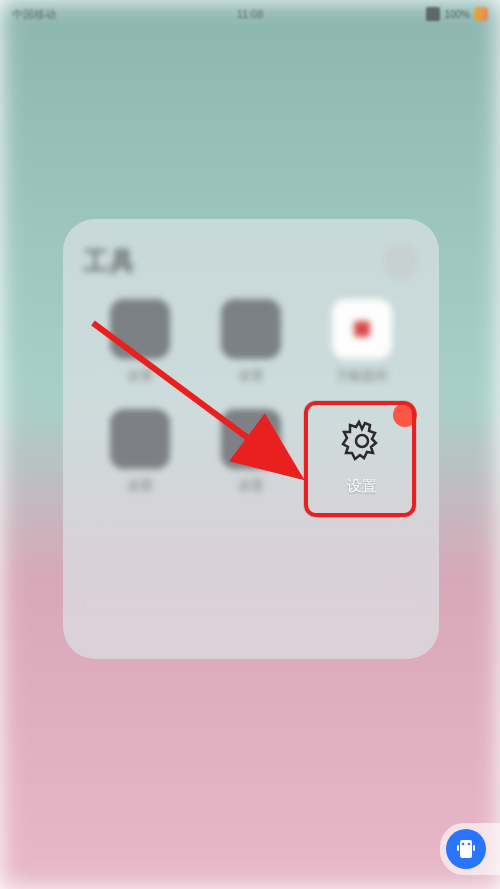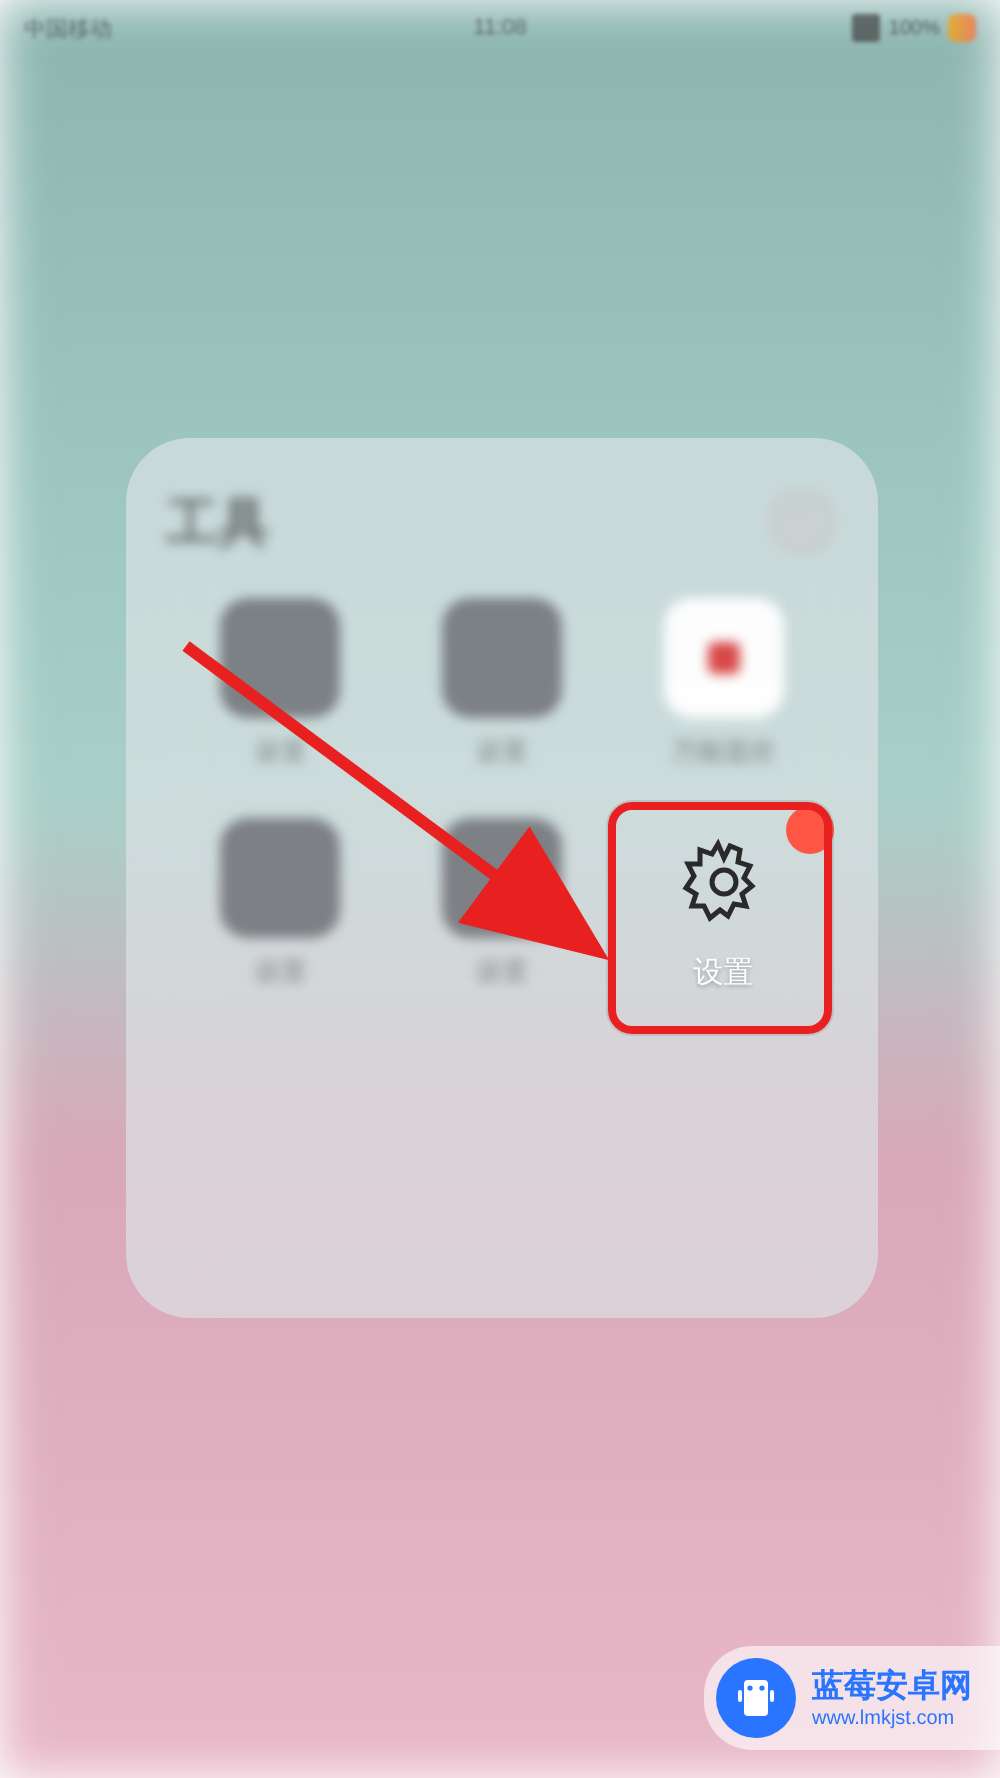--- a/index.html
+++ b/index.html
@@ -283,17 +283,13 @@
 <div class="watermark">
   <div class="watermark-logo">
     <svg viewBox="0 0 24 24" fill="#fff">
       <rect x="6" y="3" width="12" height="18" rx="2" fill="#fff"></rect>
       <circle cx="9" cy="7" r="1.3" fill="#2975ff"></circle>
       <circle cx="15" cy="7" r="1.3" fill="#2975ff"></circle>
       <rect x="3" y="8" width="2" height="6" rx="1" fill="#fff"></rect>
       <rect x="19" y="8" width="2" height="6" rx="1" fill="#fff"></rect>
     </svg>
   </div>
-  <div class="watermark-text">
-    <div class="watermark-title">蓝莓安卓网</div>
-    <div class="watermark-url">www.lmkjst.com</div>
-  </div>
 </div>
 
 </body></html>

